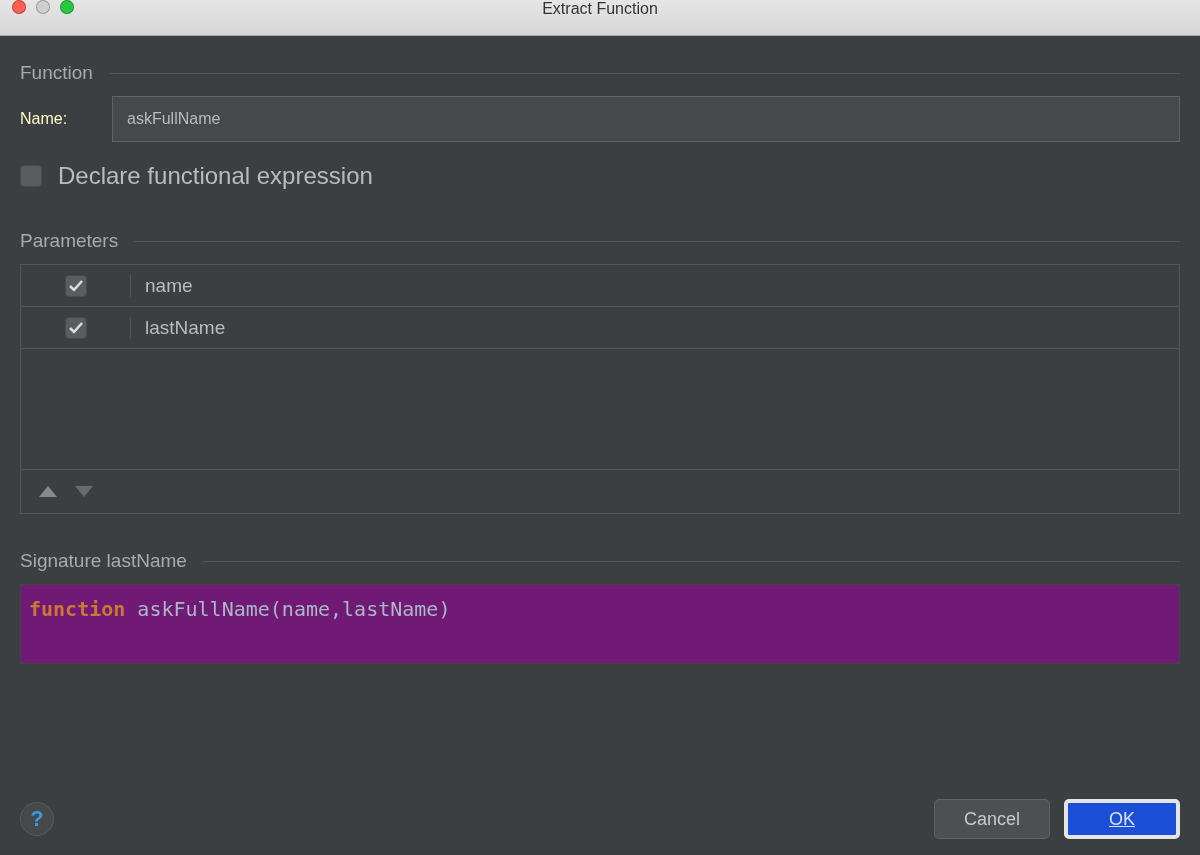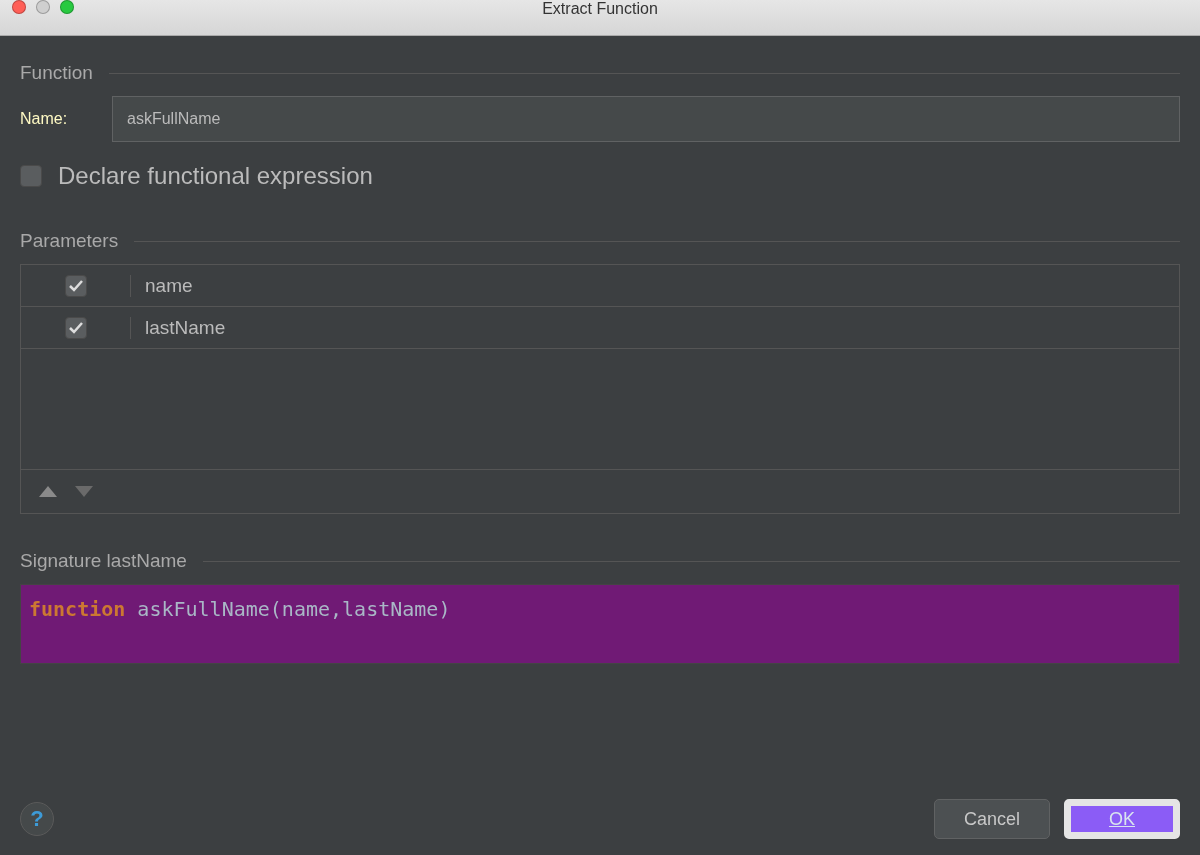--- a/index.html
+++ b/index.html
@@ -47,21 +47,21 @@
   
   .sig-box { background: #701a75; border: 1px solid #444; padding: 12px 8px 42px 8px; font-family: "Menlo","Consolas",monospace; font-size: 20px; color: #a9b7c6; }
   .kw { color: #cc7832; font-weight: bold; }
 
   
   .footer { display: flex; align-items: center; margin-top: auto; padding-top: 24px; }
   .help-btn { width: 34px; height: 34px; border-radius: 50%; background: #45494a; border: 1px solid #5a5a5a; display: flex; align-items: center; justify-content: center; color: #3d9bd8; font-size: 22px; font-weight: bold; cursor: pointer; }
   .spacer { flex: 1; }
   .btn { height: 40px; min-width: 116px; border-radius: 5px; font-size: 18px; display: flex; align-items: center; justify-content: center; cursor: pointer; margin-left: 14px; }
   .btn.cancel { background: #4c5052; border: 1px solid #606263; color: #c8c8c8; }
-  .btn.ok { background: #8b5cf6; border: 7px solid #e5e5e5; color: #d9e4ef; text-decoration: underline; }
+  .btn.ok { background: #1d4ed8; border: 4px solid #e5e5e5; color: #d9e4ef; text-decoration: underline; }
 </style>
 </head>
 <body>
 
 <div class="titlebar">
   <div class="traffic">
     <div class="dot red"></div>
     <div class="dot gray"></div>
     <div class="dot green"></div>
   </div>

